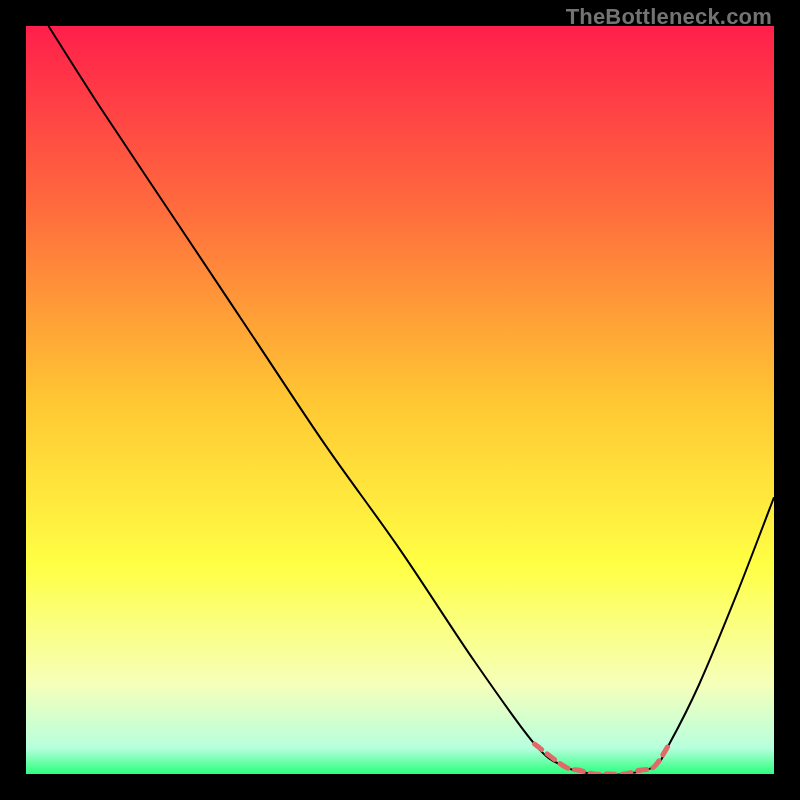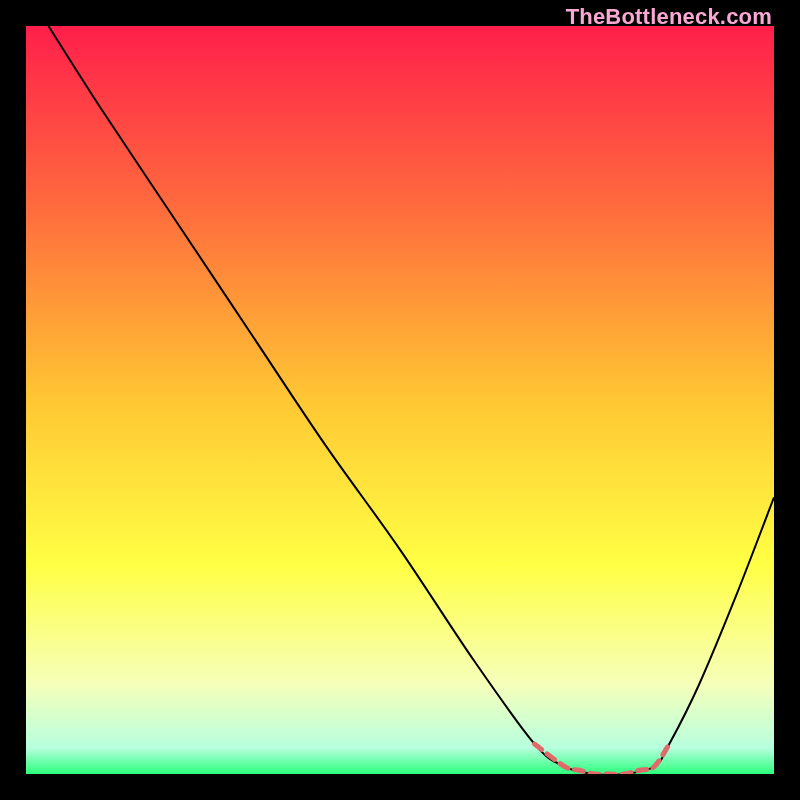--- a/index.html
+++ b/index.html
@@ -26,21 +26,21 @@
     height: 748px;
     
   }
   .watermark {
     position: absolute;
     top: 4px;
     right: 28px;
     font-family: Arial, Helvetica, sans-serif;
     font-size: 22px;
     font-weight: bold;
-    color: #f9a8d4;
+    color: #737373;
     letter-spacing: 0.2px;
     user-select: none;
   }
   svg {
     display: block;
   }
 </style>
 </head>
 <body>
 

